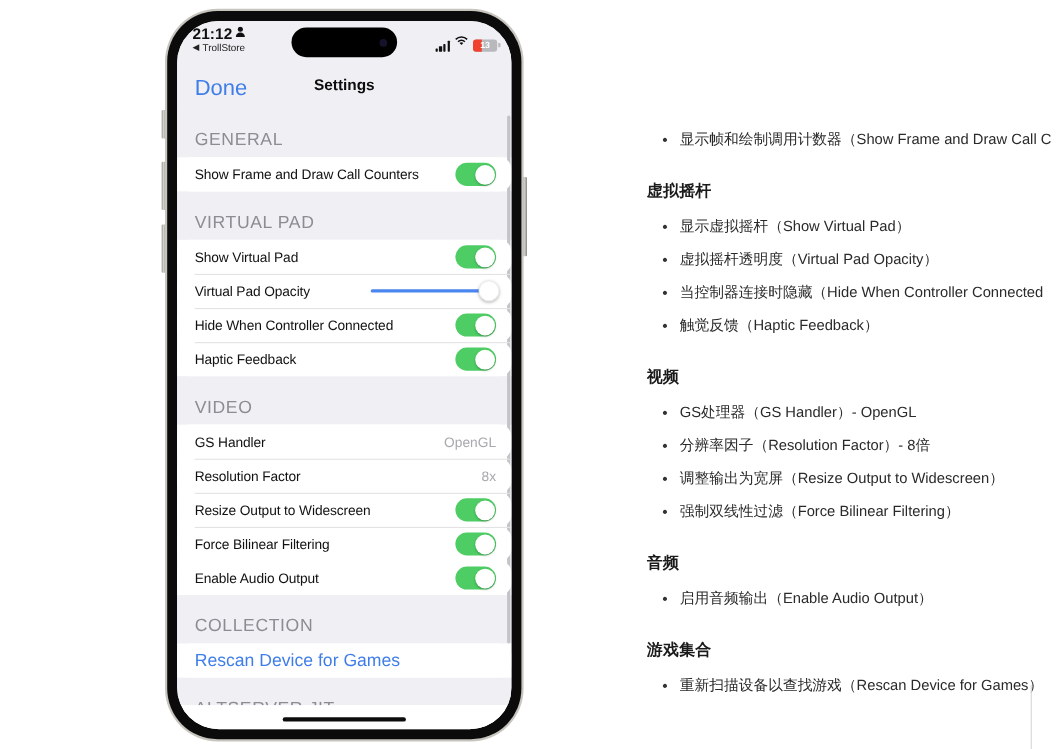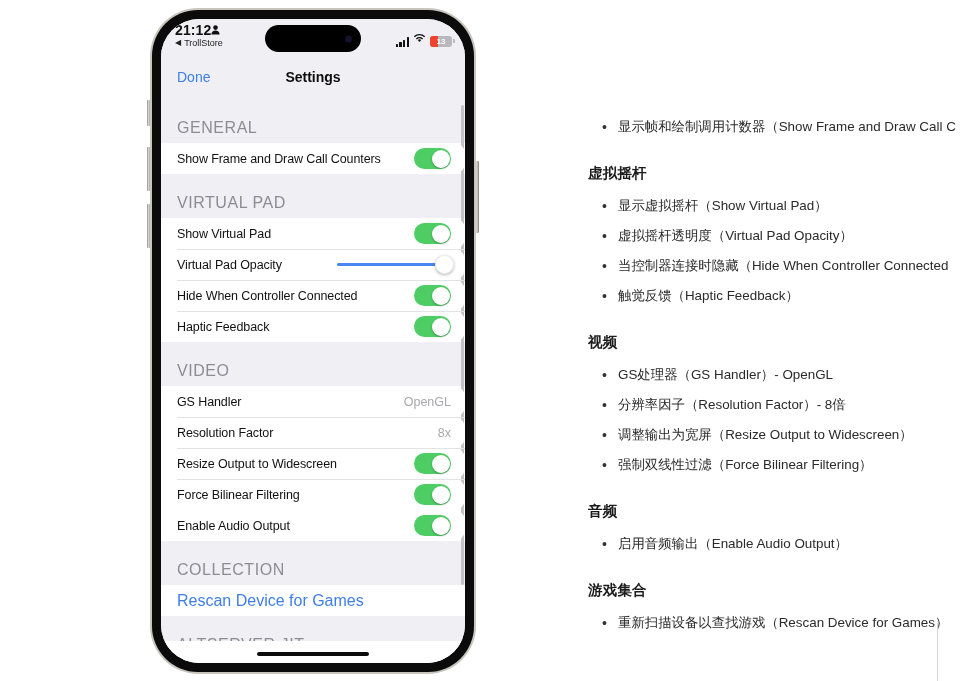--- a/index.html
+++ b/index.html
@@ -39,21 +39,21 @@
     border-radius: 38px;
     overflow: hidden;
   }
 
   
   .statusbar {
     position: relative; height: 44px;
     background: #efeff4;
   }
   .sb-left { position: absolute; left: 14px; top: 2px; display: flex; flex-direction: column; }
-  .sb-time-row { display: flex; align-items: center; gap: 0; }
+  .sb-time-row { display: flex; align-items: center; gap: 0; justify-content: space-between; }
   .sb-time { font-size: 14px; font-weight: bold; color: #101010; letter-spacing: .1px; }
   .person-icon { display: block; }
   .sb-back { display: flex; align-items: center; gap: 3px; margin-top: -1px; }
   .sb-back-arrow { font-size: 8px; color: #222; line-height: 1; }
   .sb-back-label { font-size: 9px; color: #222; }
 
   .dyn-island {
     position: absolute; left: 50%; transform: translateX(-50%); top: 6px;
     width: 96px; height: 27px; background: #000; border-radius: 16px;
   }
@@ -67,21 +67,21 @@
   .battery {
     position: relative; width: 22px; height: 11px; border-radius: 3px;
     background: #b9b8bd; display: flex; align-items: center;
   }
   .battery::after { content:""; position:absolute; right:-2.6px; top:3.3px; width:1.8px; height:4.2px; background:#b9b8bd; border-radius:0 1px 1px 0; }
   .batt-fill { position: absolute; left: 0; top: 0; bottom: 0; width: 8px; background: #f1422f; border-radius: 3px 0 0 3px; }
   .batt-num { position: relative; width: 100%; text-align: center; font-size: 8px; font-weight: bold; color: #fff; z-index: 2; }
 
   
   .navbar { position: relative; height: 36px; background: #efeff4; }
-  .nav-done { position: absolute; left: 16px; top: 6px; font-size: 14px; color: #3f7ee8; }
+  .nav-done { position: absolute; left: 16px; top: 6px; font-size: 20px; color: #3f7ee8; }
   .nav-title { position: absolute; left: 0; right: 0; top: 6px; text-align: center; font-size: 14px; font-weight: bold; color: #0d0d0d; }
 
   
   .list-area { position: relative; height: calc(100% - 80px); background: #efeff4; overflow: hidden; }
   .section-header { padding: 20px 0 6px 16px; font-size: 16px; letter-spacing: .55px; color: #8c8c92; text-transform: uppercase; }
   .group { background: #ffffff; }
   .row {
     position: relative; display: flex; align-items: center; justify-content: space-between;
     height: 31px; padding: 0 14px 0 16px; background: #fff; border-radius: 11px;
   }

